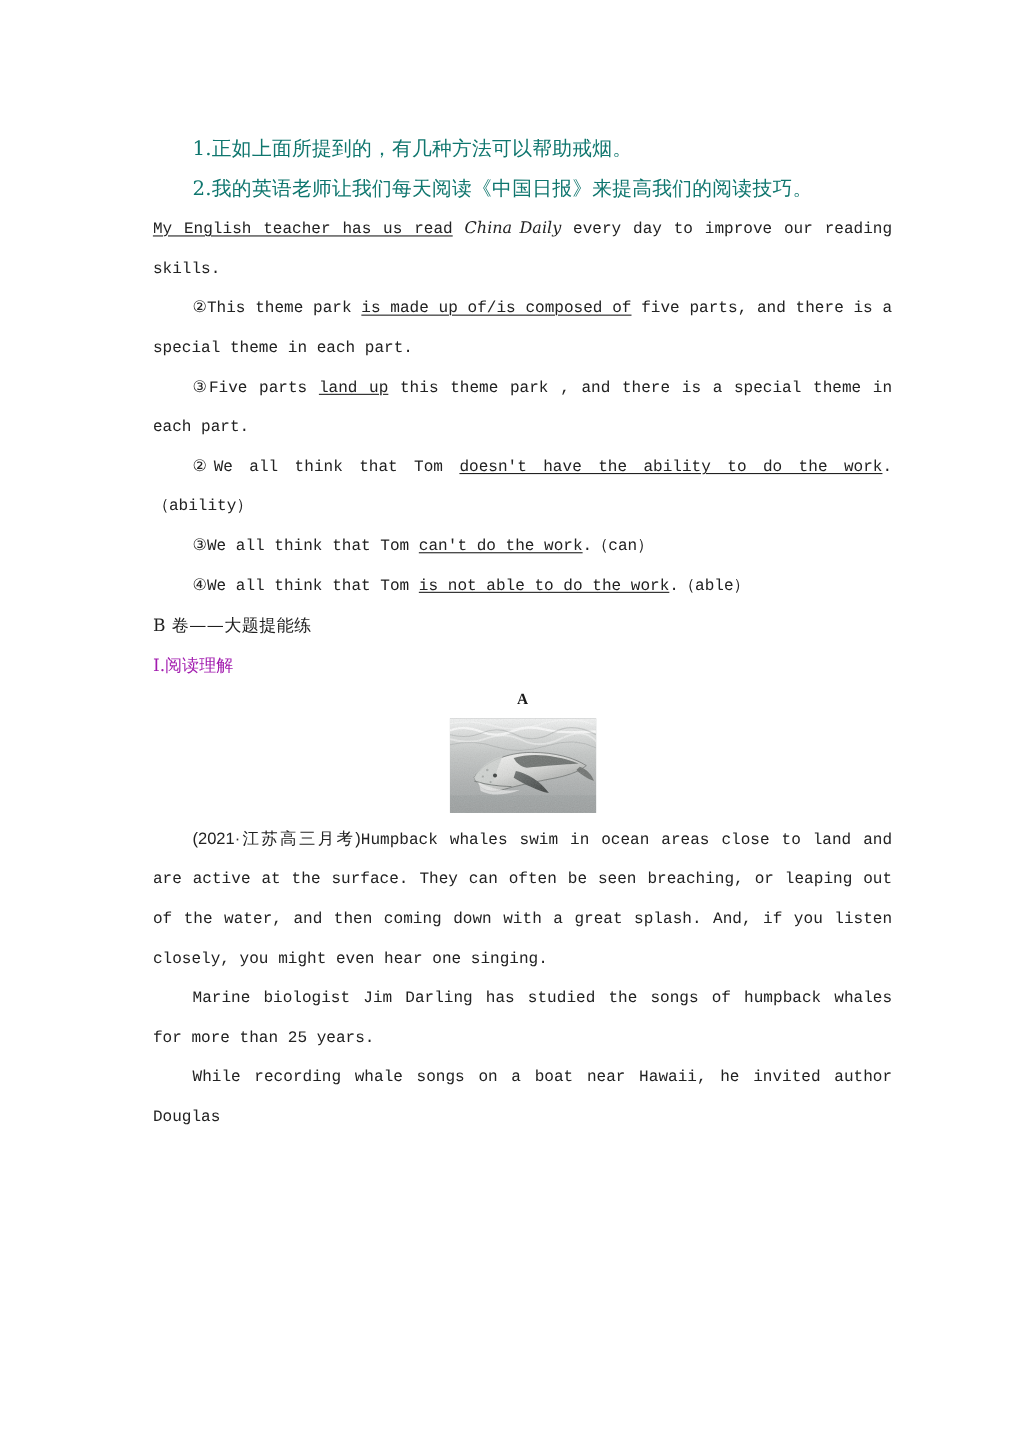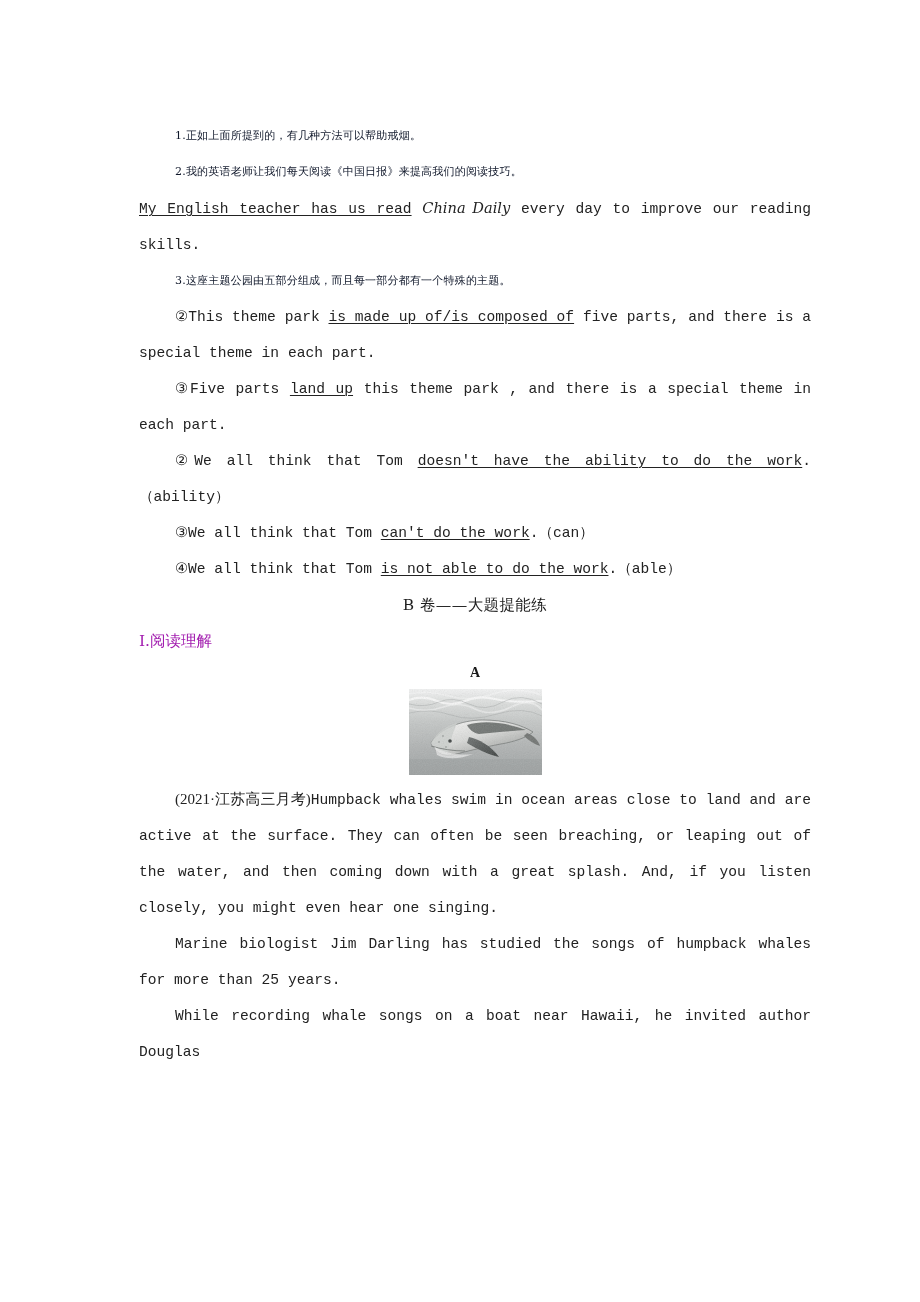--- a/index.html
+++ b/index.html
@@ -18,26 +18,26 @@
   .page {
     position: absolute;
     left: 139px;
     top: 118px;
     width: 672px;
   }
 
   
   .cnline {
     font-family: "DejaVu Serif", "Liberation Serif", serif;
-    font-size: 11px;
+    font-size: 18px;
     line-height: 36px;
     letter-spacing: 0.2px;
     text-indent: 36px;
     margin: 0;
-    color: #0f172a;
+    color: #0f766e;
   }
   .enline {
     font-family: "Liberation Mono", "DejaVu Sans Mono", monospace;
     font-size: 14.6px;
     line-height: 36px;
     margin: 0;
     text-align: justify;
     text-justify: inter-word;
     color: #222;
   }
@@ -52,21 +52,20 @@
     font-style: italic;
     font-family: "DejaVu Serif", "Liberation Serif", serif;
     font-size: 14.6px;
   }
 
   
   .sec-heading {
     font-family: "DejaVu Serif", "Liberation Serif", serif;
     font-size: 15.5px;
     line-height: 36px;
-    text-align: center;
     margin: 0;
     color: #1f1f1f;
     letter-spacing: 0.4px;
   }
   .roman-heading {
     font-family: "DejaVu Serif", "Liberation Serif", serif;
     font-size: 15.5px;
     line-height: 36px;
     margin: 0;
     color: #a21caf;
@@ -103,41 +102,38 @@
     font-family: "Liberation Mono", "DejaVu Sans Mono", monospace;
     font-size: 14.6px;
     line-height: 36px;
     text-align: justify;
     text-justify: inter-word;
     margin: 0;
     color: #222;
     text-indent: 36px;
   }
   .cnparen {
-    font-family: Liberation Serif, serif;
+    font-family: Liberation Sans, sans-serif;
     font-size: 15px;
   }
 </style>
 </head>
 <body>
 
 <div class="page">
 
   <p class="cnline">
     <span>1.</span><span>正如上面所提到的，有几种方法可以帮助戒烟。</span>
   </p>
 
   <p class="cnline">
     <span>2.</span><span>我的英语老师让我们每天阅读《中国日报》来提高我们的阅读技巧。</span>
   </p>
   <p class="enline"><u class="ul">My English teacher has us read</u> <i class="it">China Daily</i><span> every day to improve our reading skills.</span></p>
 
-  <p class="cnline">
-    <span>3.</span><span>这座主题公园由五部分组成，而且每一部分都有一个特殊的主题。</span>
-  </p>
   <p class="enline indent"><span>②</span><span>This theme park </span><u class="ul">is made up of/is composed of</u><span> five parts, and there is a special theme in each part.</span></p>
   <p class="enline indent"><span>③</span><span>Five parts </span><u class="ul">land up</u><span> this theme park , and there is a special theme in each part.</span></p>
 
   <p class="enline indent"><span>②</span><span>We all think that Tom </span><u class="ul">doesn't have the ability to do the work</u><span>.（ability）</span></p>
   <p class="enline indent"><span>③</span><span>We all think that Tom </span><u class="ul">can't do the work</u><span>.（can）</span></p>
   <p class="enline indent"><span>④</span><span>We all think that Tom </span><u class="ul">is not able to do the work</u><span>.（able）</span></p>
 
   <p class="sec-heading">B 卷——大题提能练</p>
 
   <p class="roman-heading">Ⅰ.阅读理解</p>

